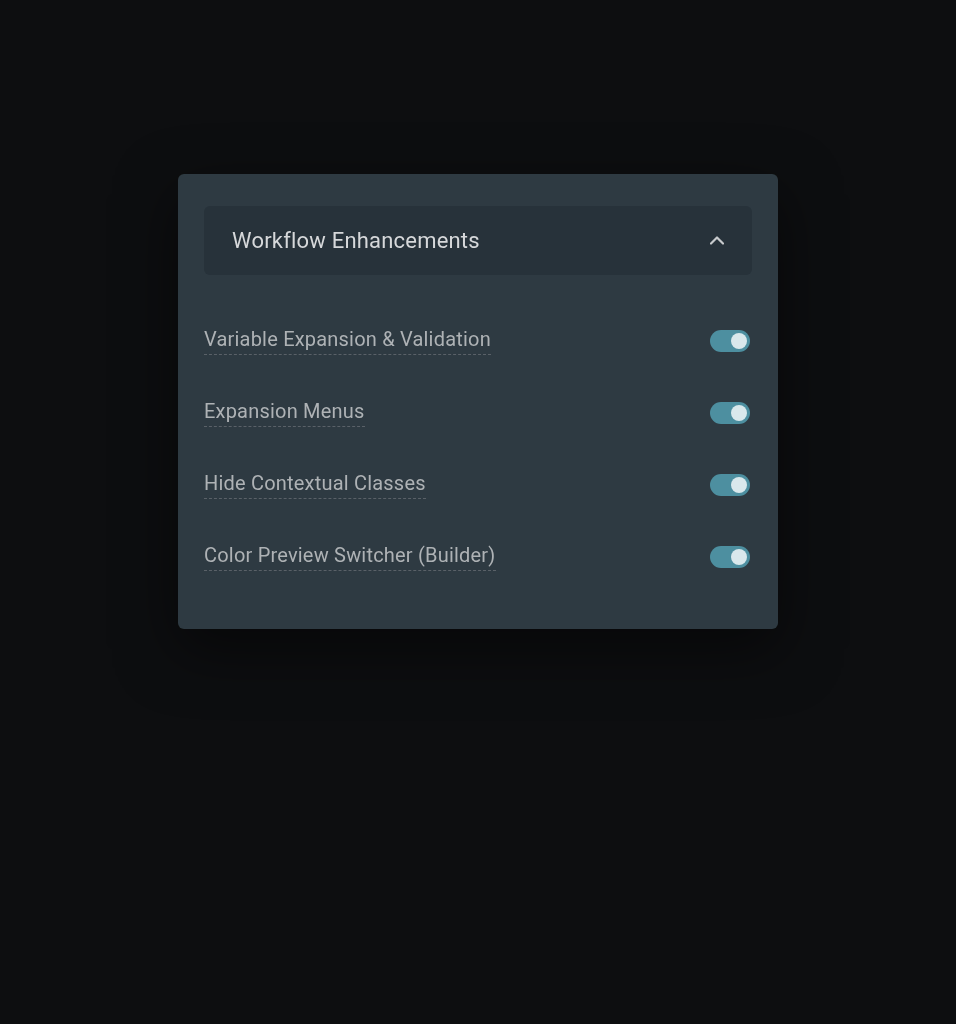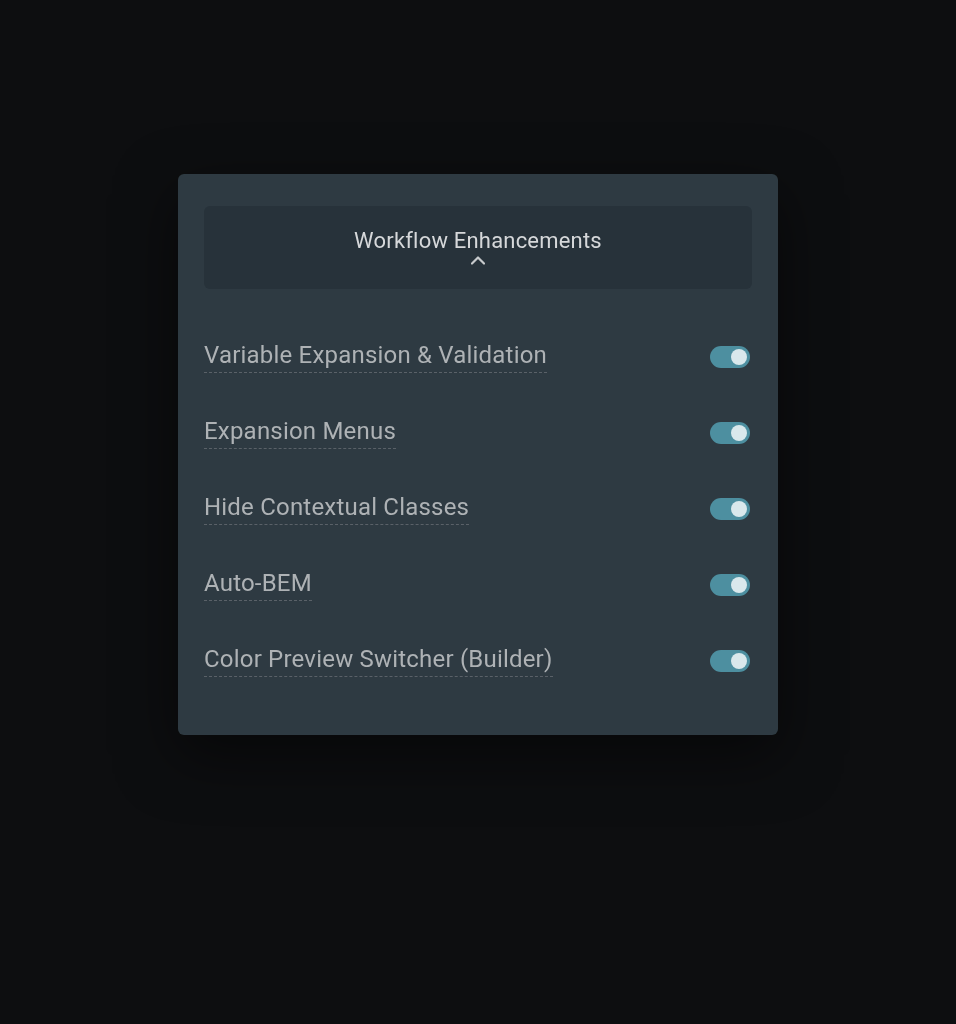--- a/index.html
+++ b/index.html
@@ -26,21 +26,20 @@
   }
   .section-header {
     background: #27323a;
     border-radius: 6px;
     padding: 22px 28px;
     display: flex;
     align-items: center;
     justify-content: space-between;
     cursor: pointer;
     margin-bottom: 30px;
-    flex-direction: column;
   }
   .section-title {
     color: #d6d8da;
     font-size: 22px;
     font-weight: 400;
     letter-spacing: 0.2px;
   }
   .chevron {
     width: 14px;
     height: 14px;
@@ -75,21 +74,21 @@
     height: 6px;
     border-radius: 50%;
     background: #6eb7c7;
     position: absolute;
     left: -16px;
     top: 50%;
     transform: translateY(-50%);
   }
   .option-label {
     color: #aeb2b5;
-    font-size: 24px;
+    font-size: 20px;
     font-weight: 400;
     border-bottom: 1px dashed #5a6168;
     padding-bottom: 3px;
     cursor: help;
     letter-spacing: 0.2px;
   }
   .toggle {
     width: 40px;
     height: 22px;
     background: #4d8fa0;
@@ -146,28 +145,20 @@
 
     <div class="option-row">
       <div class="option-label-wrap">
         <span class="option-label">Hide Contextual Classes</span>
       </div>
       <div class="toggle">
         <div class="toggle-knob"></div>
       </div>
     </div>
 
-    <div class="option-row">
-      <div class="option-label-wrap">
-        <span class="option-label">Auto-BEM</span>
-      </div>
-      <div class="toggle">
-        <div class="toggle-knob"></div>
-      </div>
-    </div>
 
     <div class="option-row">
       <div class="option-label-wrap">
         <span class="option-label">Color Preview Switcher (Builder)</span>
       </div>
       <div class="toggle">
         <div class="toggle-knob"></div>
       </div>
     </div>
 

